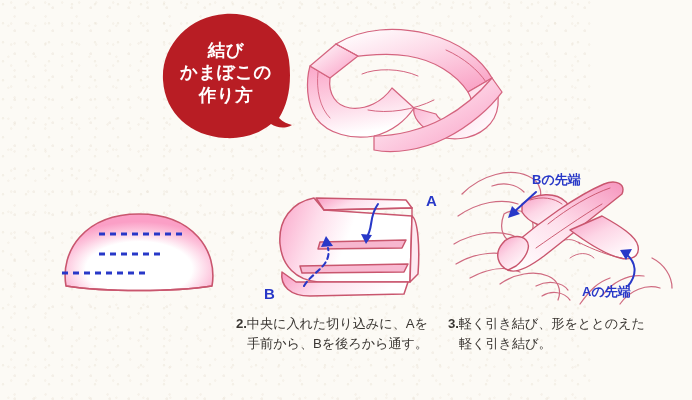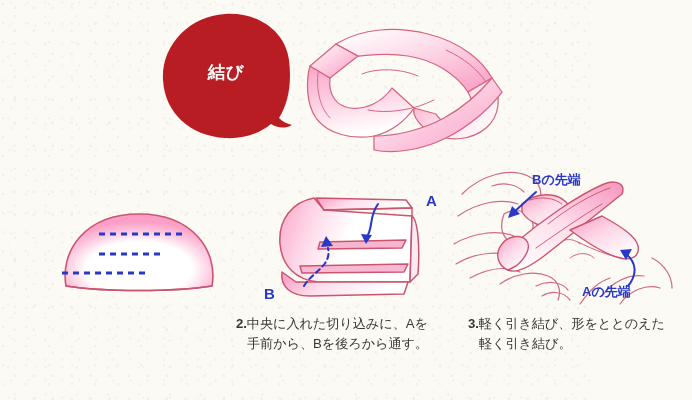--- a/index.html
+++ b/index.html
@@ -60,21 +60,21 @@
     position:absolute;
     top:314px;
     font-size:13.2px;
     line-height:1.52;
     color:#3A3632;
     letter-spacing:-.1px;
     text-indent:0;
   }
   #cap1 { left:28px;  width:206px; }
   #cap2 { left:236px; width:200px; }
-  #cap3 { left:468px; width:200px; }
+  #cap3 { left:448px; width:200px; }
   .caption .num { font-weight:bold; }
   .caption .body { display:inline; }
   .cap-line2 { display:block; padding-left:11px; }
 </style>
 </head>
 <body>
 
 <div id="page">
 
   <div class="badge-wrap">
@@ -83,20 +83,22 @@
                C96 0 124 18 128 48
                C131 72 127 92 118 106
                C122 110 127 112 131 113
                C124 117 116 116 110 112
                C98 122 82 127 64 126
                C30 124 4 102 2 68
                C0 34 28 4 64 2 Z" fill="#B81D24"></path>
     </svg>
     <div class="badge-text">
       <span>結び</span>
+      <span>かまぼこの</span>
+      <span>作り方</span>
     </div>
   </div>
 
   <svg id="hero" class="illus" width="240" height="140" viewBox="0 0 240 140">
     <defs>
       <linearGradient id="gHeroA" x1="0" y1="0" x2="0.25" y2="1">
         <stop offset="0%" stop-color="#FBA6C8"></stop>
         <stop offset="55%" stop-color="#FDD3E4"></stop>
         <stop offset="100%" stop-color="#FFFFFF"></stop>
       </linearGradient>

